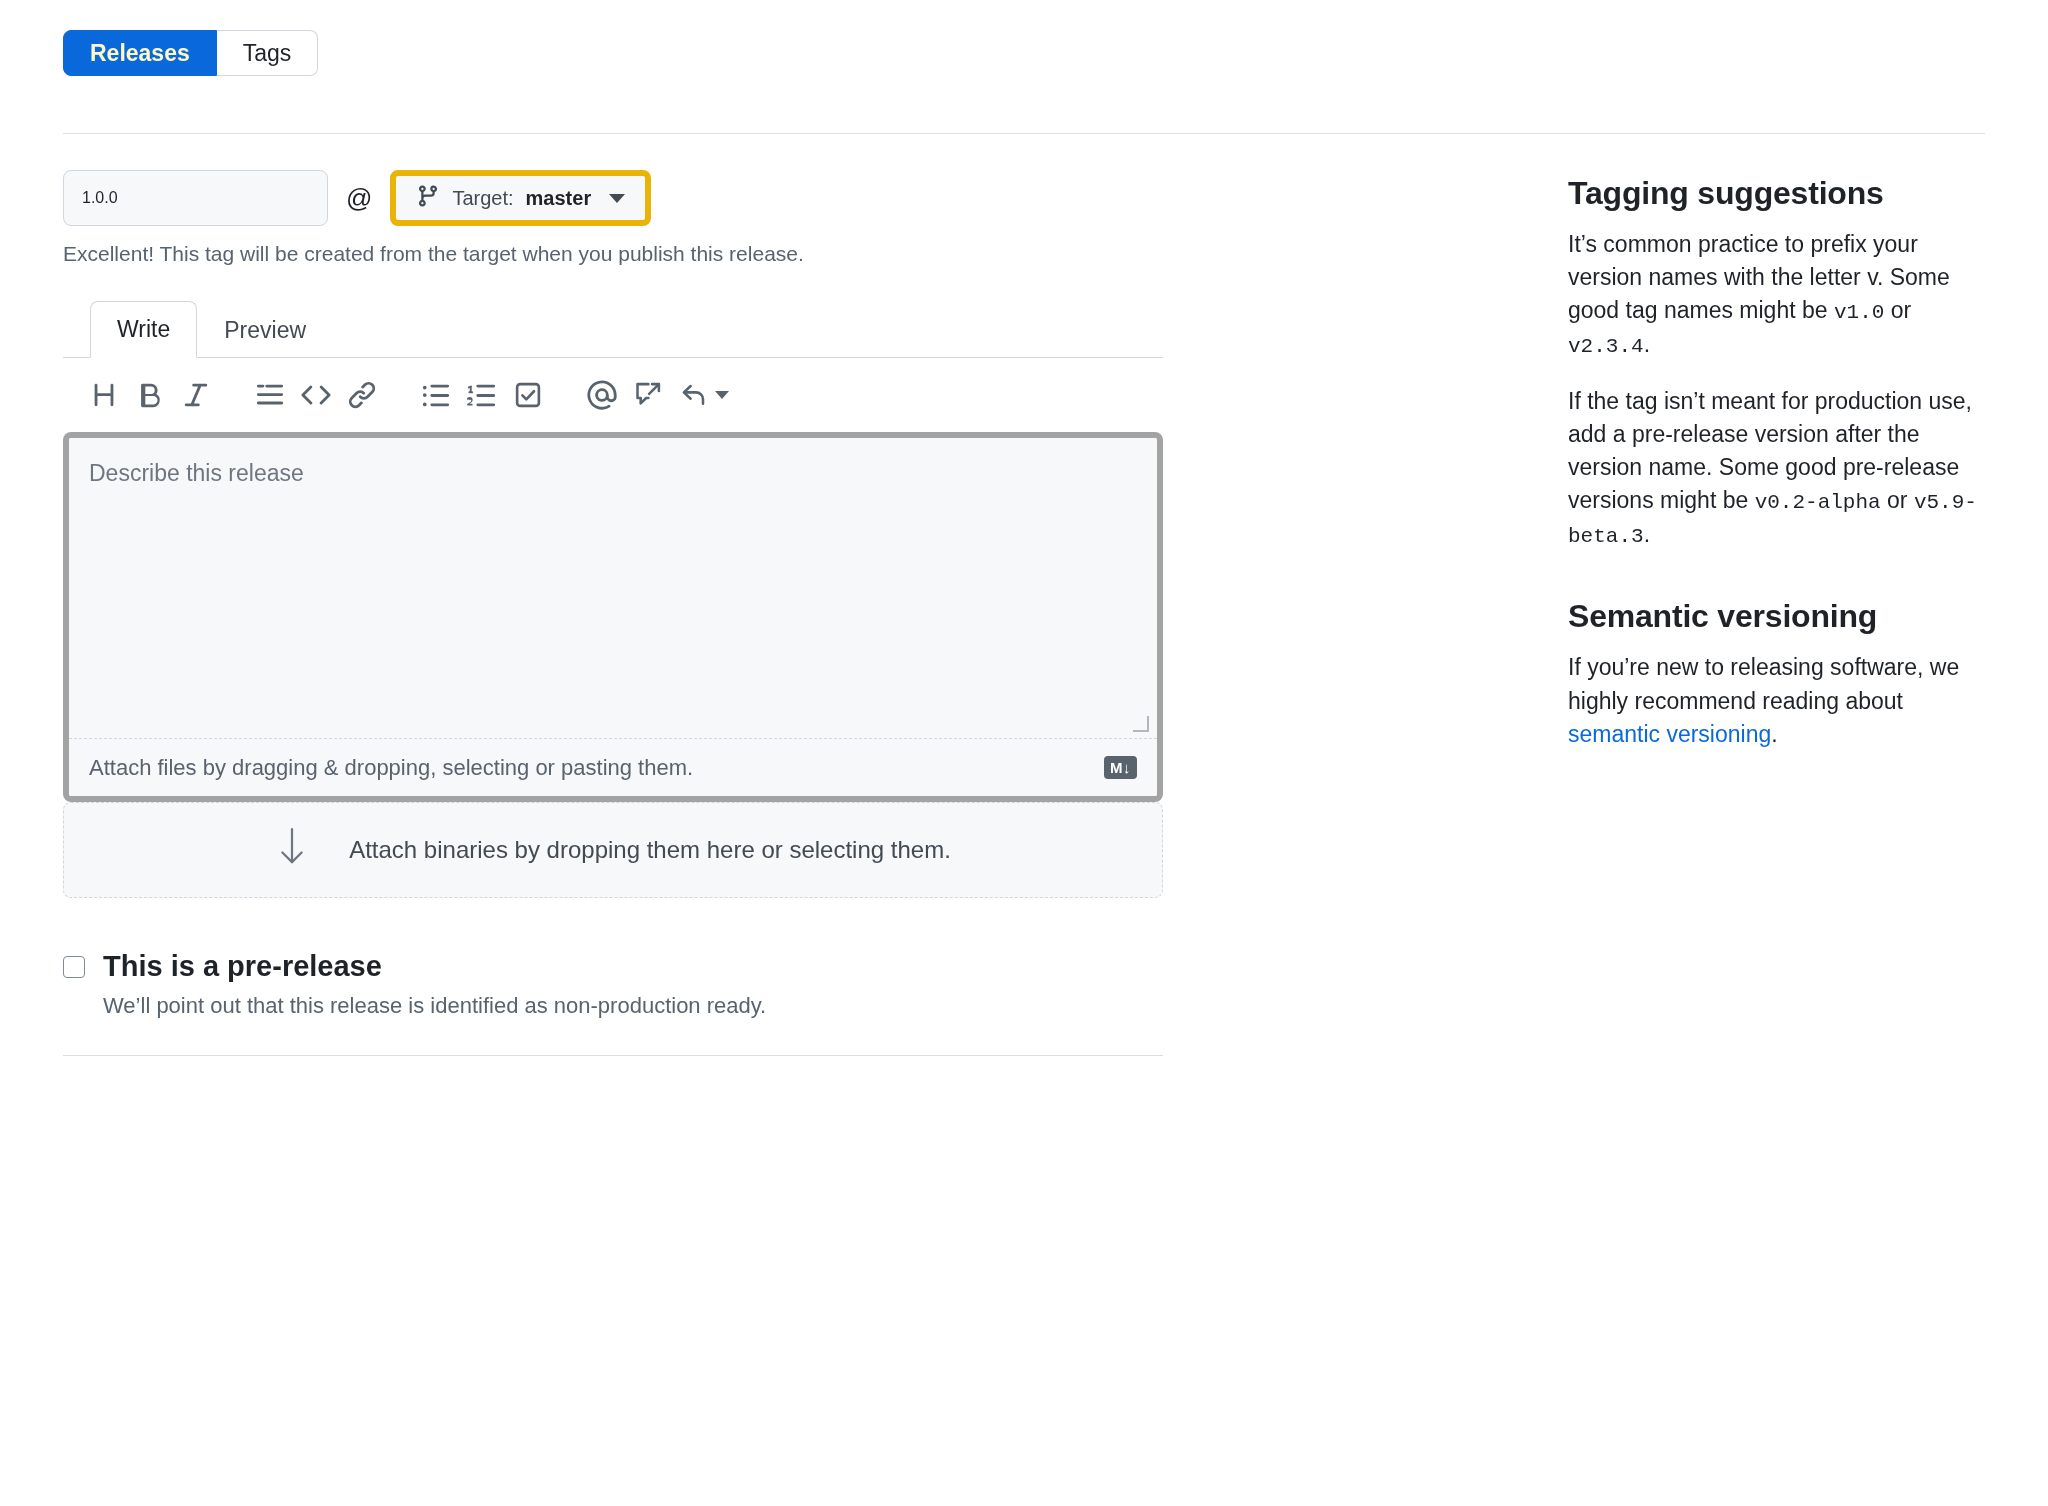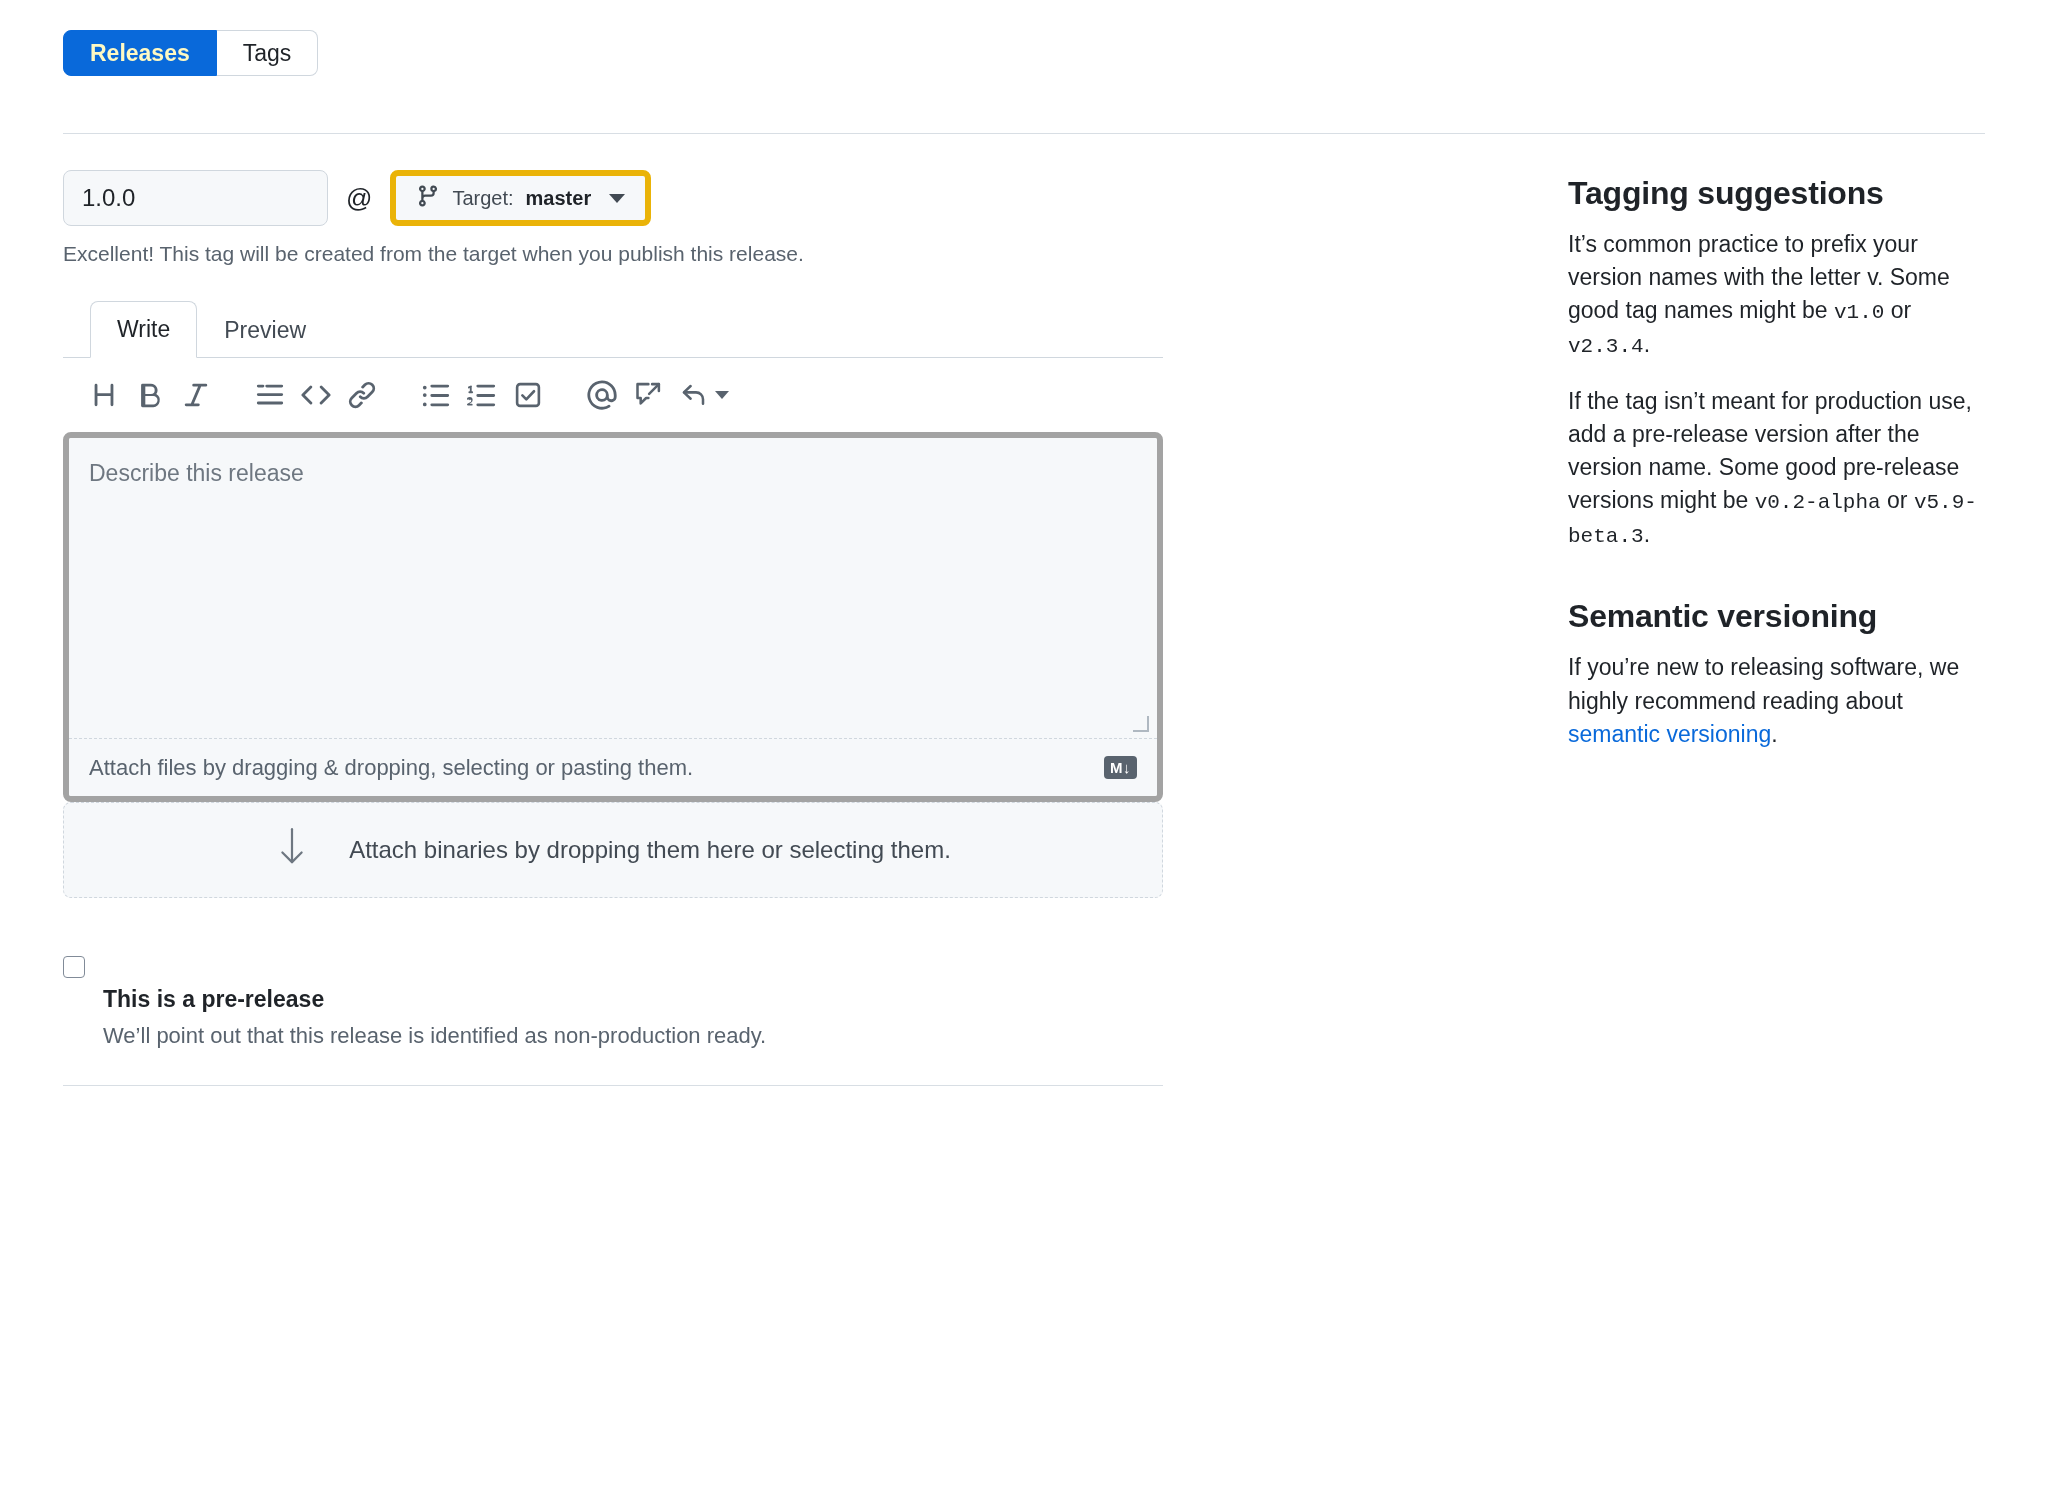--- a/index.html
+++ b/index.html
@@ -42,21 +42,21 @@
   
   .main-col { position: absolute; left: 63px; top: 170px; width: 1460px; }
   .side-col { position: absolute; left: 1568px; top: 175px; width: 420px; }
 
   
   .tag-row { display: flex; align-items: center; gap: 0; }
   .tag-input {
     width: 265px; height: 56px;
     border: 1px solid #d0d7de; border-radius: 8px;
     background: #f6f8fa;
-    font-size: 24px; color: #1f2328;
+    font-size: 16px; color: #1f2328;
     padding: 0 18px;
     font-family: "Liberation Sans", sans-serif;
     outline: none;
   }
   .at-sign {
     font-size: 26px; color: #1f2328;
     margin: 0 18px;
     user-select: none;
   }
   .target-btn {
@@ -213,21 +213,21 @@
   .pre-row { display: flex; align-items: flex-start; gap: 18px; }
   .pre-check {
     width: 22px; height: 22px;
     margin-top: 6px;
     border: 1px solid #818b98;
     border-radius: 4px;
     background: #ffffff;
     cursor: pointer;
     flex: none;
   }
-  .pre-label { font-size: 23px; font-weight: bold; color: #1f2328; margin-top: 36px; }
+  .pre-label { font-size: 29px; font-weight: bold; color: #1f2328; }
   .pre-sub { margin-left: 40px; margin-top: 10px; font-size: 22px; color: #59636e; }
 
   .divider-bottom {
     margin-top: 36px;
     width: 1100px; height: 1px; background: #d8dee4;
   }
 
   
   .actions { margin-top: 34px; display: flex; align-items: center; gap: 14px; }
   .btn-primary {

